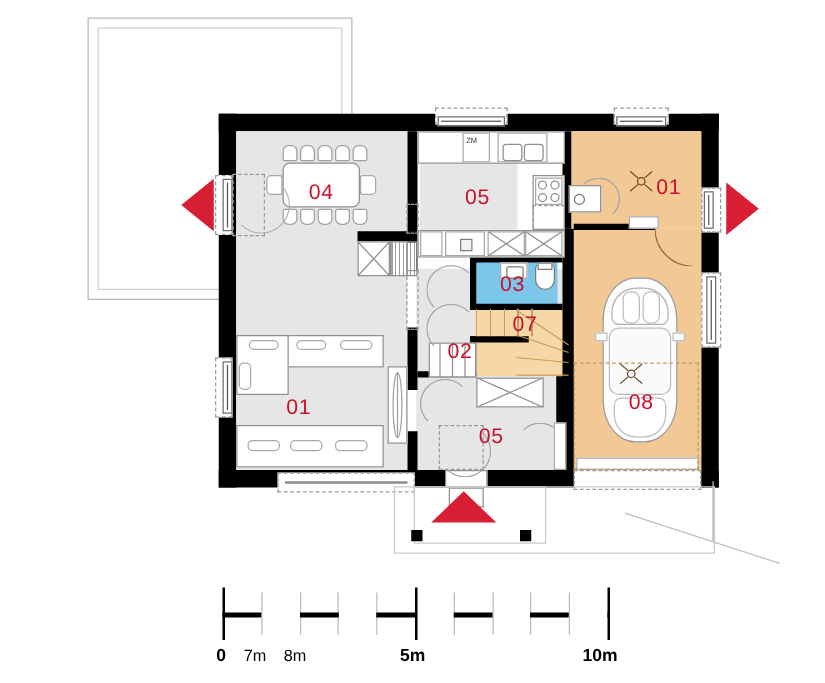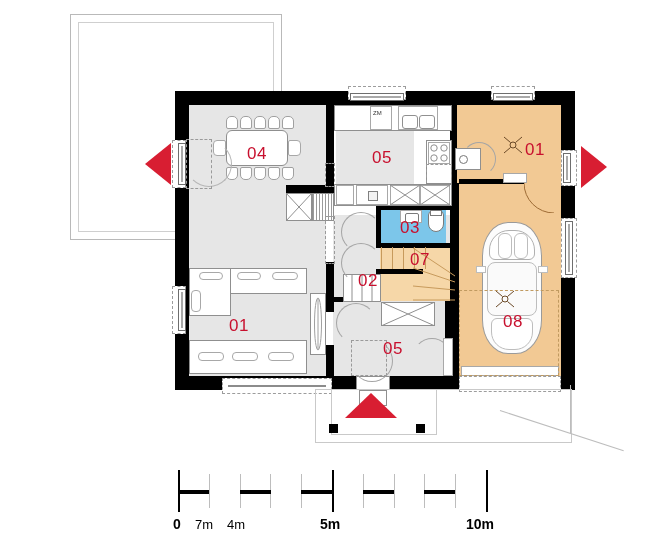--- a/index.html
+++ b/index.html
@@ -434,18 +434,18 @@
 
     <div class="sb-seg" style="left:8px;   top:20px; width:31px;"></div>
     <div class="sb-seg" style="left:70px;  top:20px; width:31px;"></div>
     <div class="sb-seg" style="left:131px; top:20px; width:31px;"></div>
     <div class="sb-seg" style="left:193px; top:20px; width:31px;"></div>
     <div class="sb-seg" style="left:254px; top:20px; width:31px;"></div>
     <div class="sb-seg" style="left:316px; top:20px; width:2px;"></div>
 
     <div class="sb-label bold" style="left:3px;   top:46px;">0</div>
     <div class="sb-label norm" style="left:25px;  top:47px;">7m</div>
-    <div class="sb-label norm" style="left:57px;  top:47px;">4m</div>
+    <div class="sb-label norm" style="left:57px;  top:47px;">8m</div>
     <div class="sb-label bold" style="left:150px; top:46px;">5m</div>
     <div class="sb-label bold" style="left:296px; top:46px;">10m</div>
   </div>
 
 </div>
 
 </body></html>

